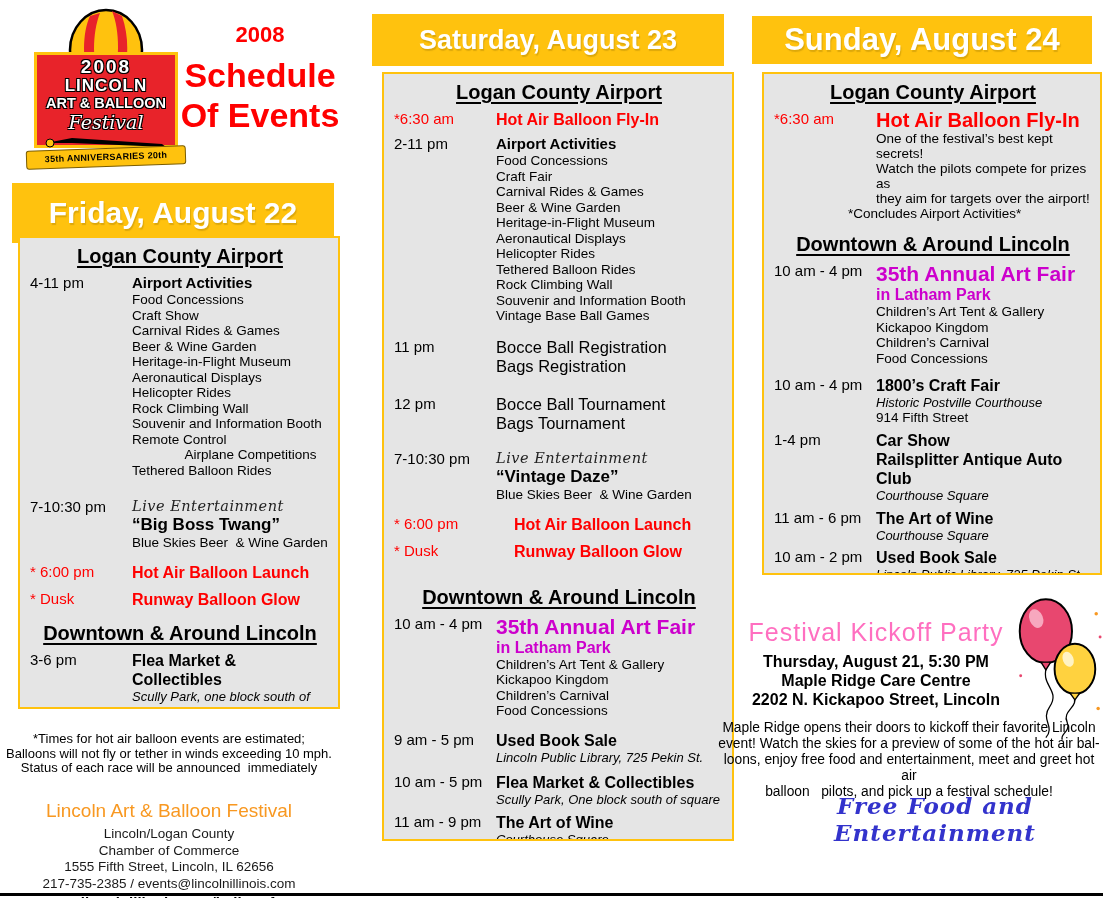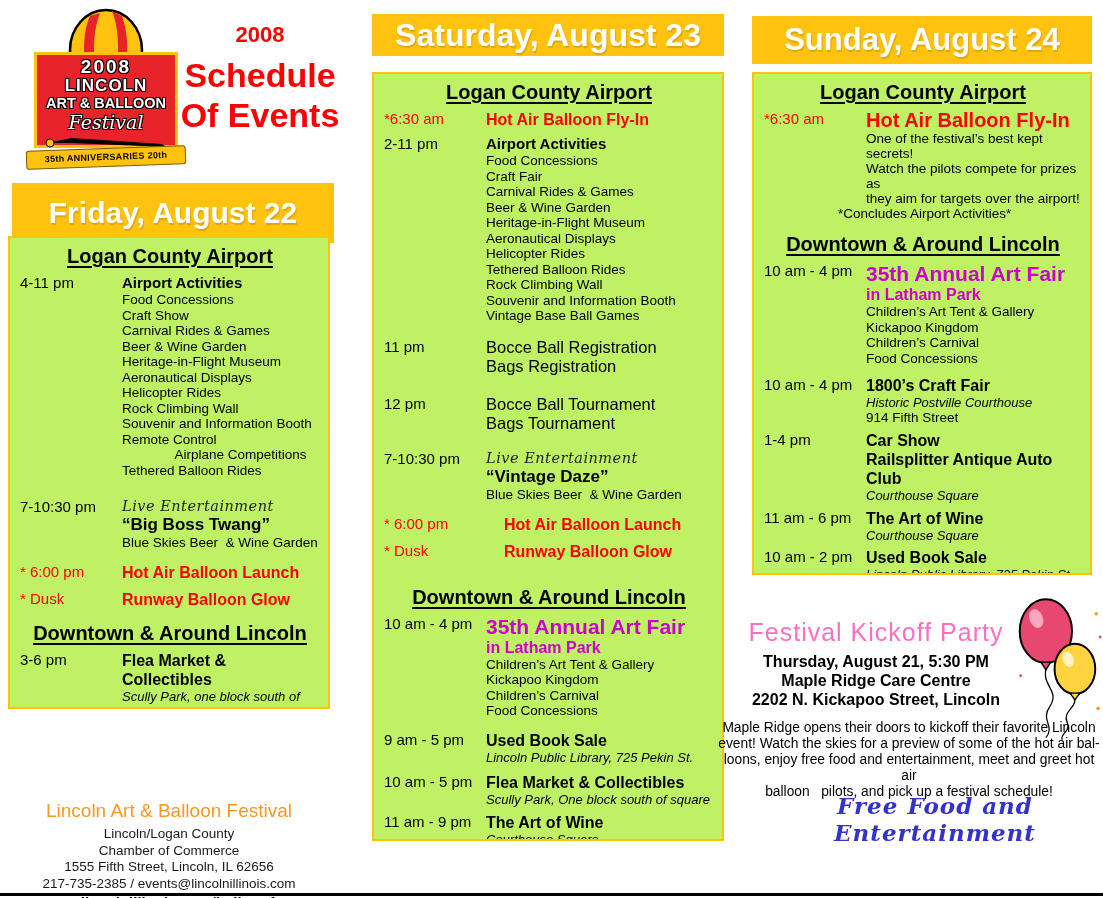--- a/index.html
+++ b/index.html
@@ -24,24 +24,24 @@
   .masthead-title { position:absolute; left:172px; top:16px; width:160px; text-align:center; color:#FF0000; }
   .mt-year { font-size:22px; font-weight:bold; line-height:26px; margin-bottom:8px; }
   .mt-l1 { font-size:34px; font-weight:bold; line-height:38px; }
   .mt-l2 { font-size:34px; font-weight:bold; line-height:42px; }
 
   
   .banner { position:absolute; background:#FFC20E; color:#fff; font-weight:bold;
     display:flex; align-items:center; justify-content:center;
     text-shadow:1px 2px 1px rgba(120,90,0,0.25); white-space:nowrap; }
   .banner.friday   { left:12px;   top:183px; width:322px; height:60px; font-size:30px; }
-  .banner.saturday { left:372px; top:14px;  width:352px; height:42px; font-size:32px;text-align:right; }
+  .banner.saturday { left:372px; top:14px;  width:352px; height:52px; font-size:27px;text-align:right; }
   .banner.sunday   { left:752px; top:16px;  width:340px; height:48px; font-size:31px; }
 
-  .panel { position:absolute; background:#bef264; border:2px solid #FFC20E; padding:4px 8px 2px 10px; overflow:hidden; }
+  .panel { position:absolute; background:#e5e5e5; border:2px solid #FFC20E; padding:4px 8px 2px 10px; overflow:hidden;margin-left:10px; }
   .panel.friday   { left:8px;   top:236px; width:322px; height:473px; }
   .panel.saturday { left:372px; top:72px;  width:352px; height:769px; }
   .panel.sunday   { left:752px; top:72px;  width:340px; height:503px; }
 
   .venue-h { text-align:center; font-size:20px; font-weight:bold; line-height:24px;
     text-decoration:underline; text-underline-offset:3px; margin:2px 0 6px; }
 
   .row { display:flex; align-items:flex-start; }
   .row .t { flex:0 0 102px; font-size:15px; line-height:18px; }
   .row .d { flex:1; }
@@ -172,20 +172,27 @@
     <div class="row">
       <div class="t">3-6 pm</div>
       <div class="d">
         <div class="evt-lg">Flea Market &amp; Collectibles</div>
         <div class="it">Scully Park, one block south of</div>
         <div class="it-c">Courthouse square</div>
       </div>
     </div>
   </div>
 
+  <div class="footnote">
+    <div>
+        <div class="keep-sp">*Times for hot air balloon events are estimated;</div>
+        <div class="keep-sp">Balloons will not fly or tether in winds exceeding 10 mph.</div>
+        <div class="keep-sp">Status of each race will be announced  immediately</div>
+      </div>
+  </div>
   <div class="festival-footer">
     <div class="ff-heading">Lincoln Art &amp; Balloon Festival</div>
     <div>
         <div class="ff-line">Lincoln/Logan County</div>
         <div class="ff-line">Chamber of Commerce</div>
         <div class="ff-line">1555 Fifth Street, Lincoln, IL 62656</div>
         <div class="ff-line">217-735-2385 / events@lincolnillinois.com</div>
       </div>
     <div class="ff-url">www.lincolnillinois.com/balloonfest</div>
   </div>

